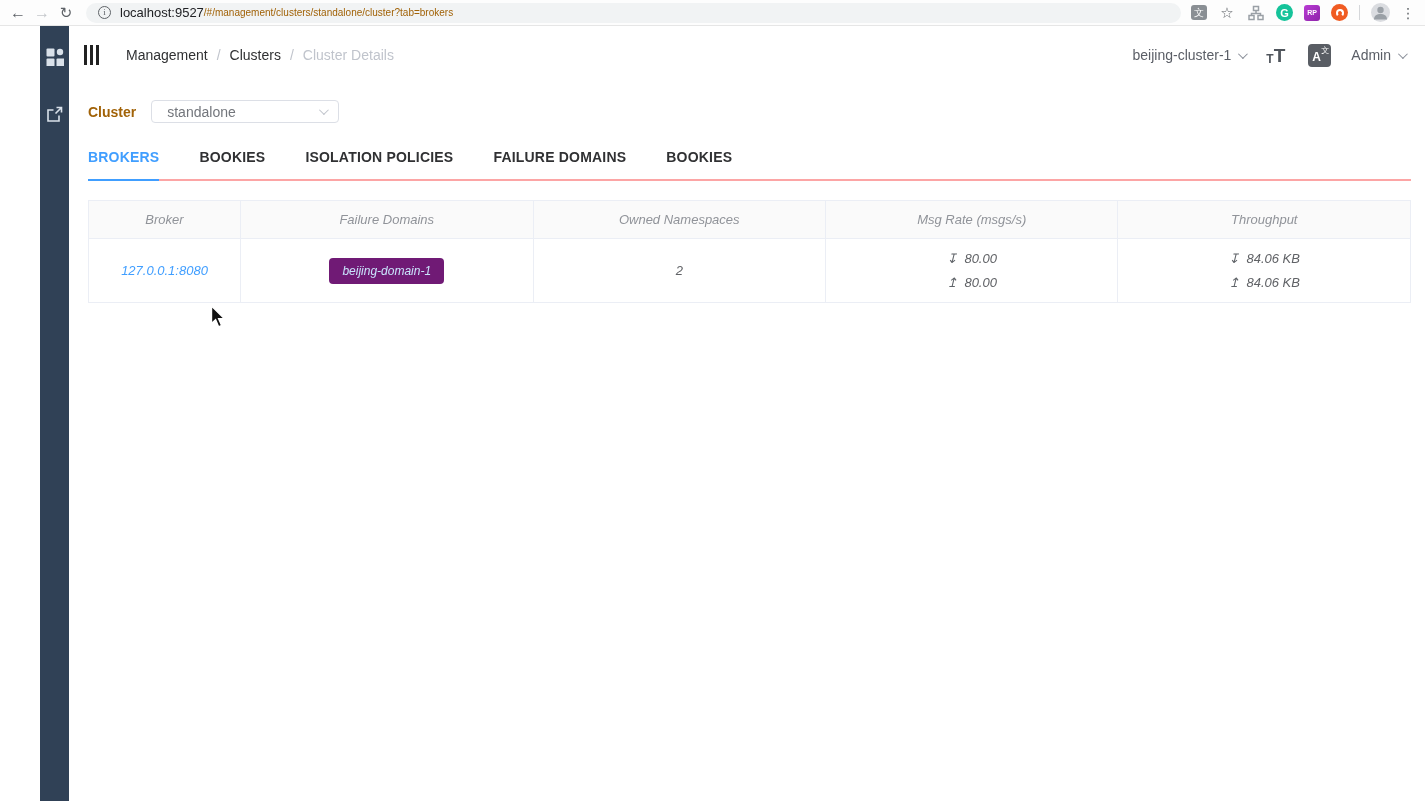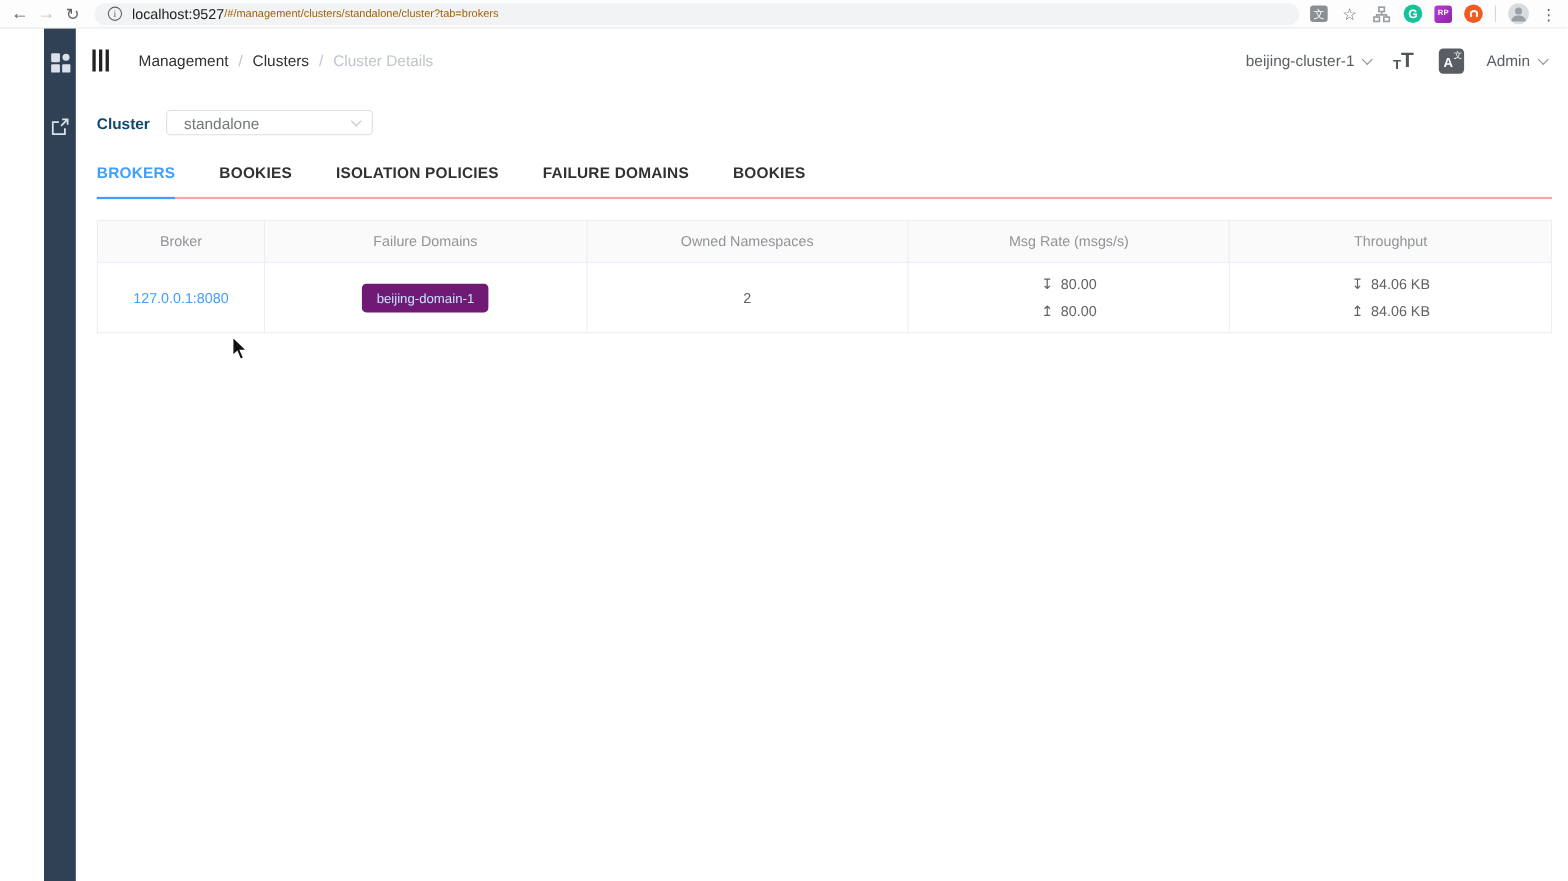--- a/index.html
+++ b/index.html
@@ -58,34 +58,34 @@
   .font-icon { margin:0 23px 0 21px; color:#50555c; cursor:pointer; display:flex; align-items:flex-end; }
   .font-icon .t-sm { font-size:12px; font-weight:bold; line-height:1; }
   .font-icon .t-lg { font-size:19px; font-weight:bold; line-height:1; }
   .lang-icon { width:23px; height:23px; background:#595d64; border-radius:4px; position:relative;
     color:#fff; cursor:pointer; margin-right:20px; }
   .lang-icon .a { position:absolute; left:4px; bottom:3px; font-size:12px; font-weight:bold; }
   .lang-icon .zh { position:absolute; right:2px; top:1px; font-size:8px; }
 
   
   .cluster-row { display:flex; align-items:center; padding-left:19px; margin-top:16px; }
-  .cluster-label { font-size:14px; font-weight:bold; color:#0c4a6e; margin-right:15px; }
+  .cluster-label { font-size:14px; font-weight:bold; color:#a16207; margin-right:15px; }
   .select { width:188px; height:23px; border:1px solid #dcdfe6; border-radius:4px; background:#fff;
     display:flex; align-items:center; padding:0 12px 0 15px; cursor:pointer; }
   .select-value { flex:1; font-size:14px; color:#73767c; }
   .select .chev { border-color:#c0c4cc; }
 
   
   .tabs { margin:26px 14px 0 19px; display:flex; gap:40px; border-bottom:2px solid #fca5a5; }
   .tab { font-size:14px; font-weight:600; color:#303133; padding-bottom:14px; cursor:pointer;
     letter-spacing:.2px; }
   .tab.active { color:#409eff; border-bottom:2px solid #409eff; margin-bottom:-2px; }
 
   
-  .table-wrap { margin:19px 14px 15px 19px; }
+  .table-wrap { margin:19px 14px 15px 19px;font-style:italic; }
   table { width:100%; border-collapse:collapse; table-layout:fixed; }
   th { height:38px; background:#fafafa; border:1px solid #ebeef5; color:#909399;
     font-size:13px; font-weight:500; text-align:center; }
   td { height:64px; border:1px solid #ebeef5; text-align:center; color:#606266; font-size:13px; }
   .broker-link { color:#409eff; text-decoration:none; cursor:pointer; font-size:13px; }
   .domain-tag { display:inline-block; background:#701a75; color:#c9e4fc; border-radius:4px;
     padding:6px 13px; font-size:12px; cursor:pointer; }
   .rate-line { display:flex; align-items:center; justify-content:center; gap:7px; line-height:1; }
   .rate-line + .rate-line { margin-top:11px; }
   .rate-arrow { font-size:13px; color:#5f6368; }

